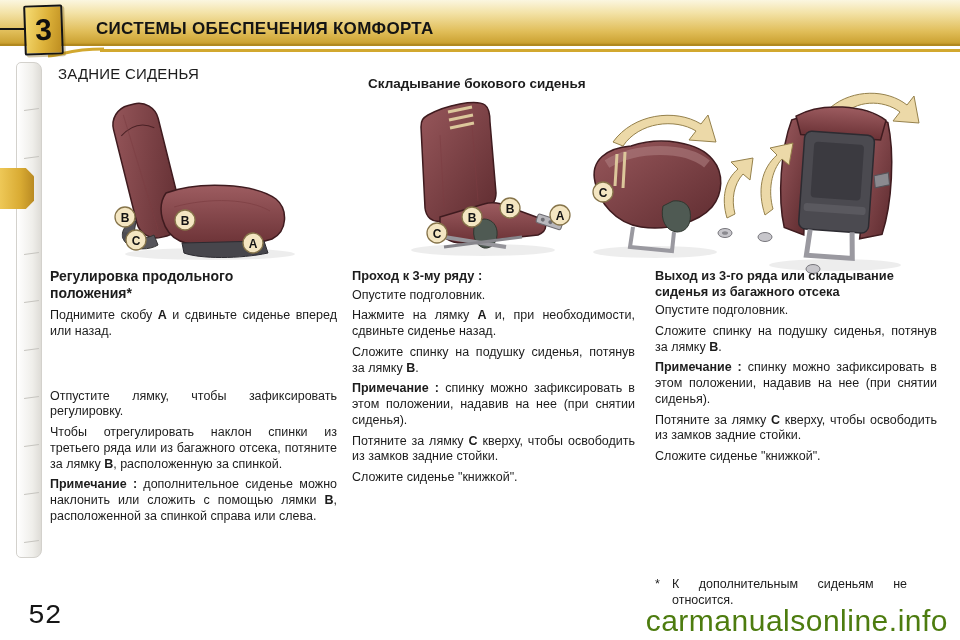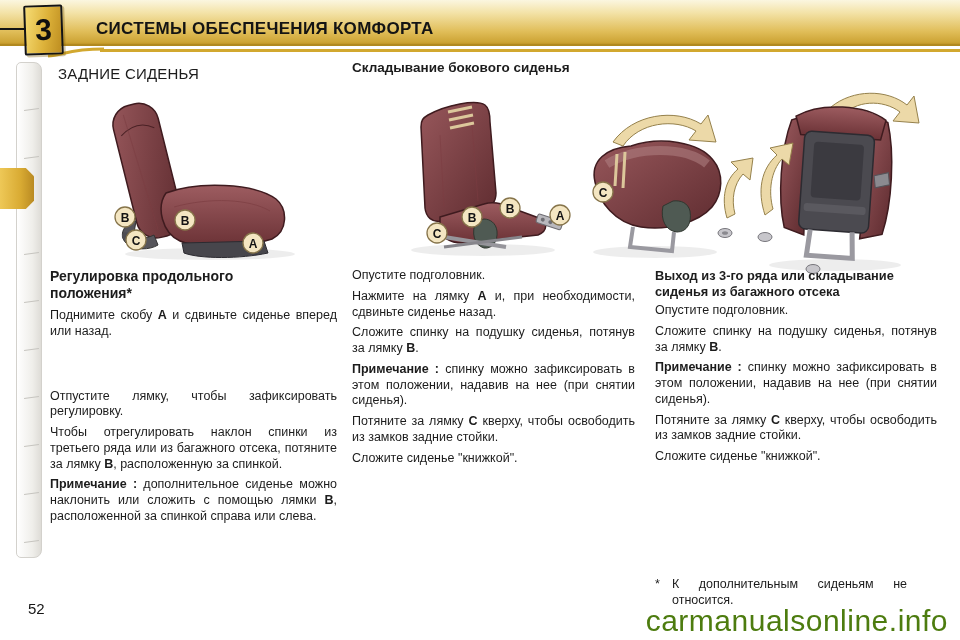--- a/index.html
+++ b/index.html
@@ -27,37 +27,37 @@
   .tabstrip{position:absolute;left:16px;top:62px;width:24px;height:494px;
         background:linear-gradient(90deg,#ffffff 0%,#efeeea 65%,#dedcd7 100%);
         border:1px solid #d3d1cc;border-radius:5px 8px 8px 5px;}
   .tick{position:absolute;right:2px;width:15px;height:1px;background:#c6c4bf;transform:rotate(-7deg);}
   .gold-tab{position:absolute;left:0;top:168px;width:34px;height:41px;
         background:linear-gradient(90deg,#eec857 0%,#d9ab33 60%,#b98a22 100%);
         clip-path:polygon(0 0,76% 0,100% 20%,100% 80%,76% 100%,0 100%);}
 
   
   .sec-left{position:absolute;left:50px;top:57px;margin:8px;font-size:15px;font-weight:normal;letter-spacing:.2px;}
-  .sec-right{position:absolute;left:352px;top:60px;margin:0;font-size:13.5px;font-weight:bold;}
+  .sec-right{position:absolute;left:352px;top:60px;margin:16px;font-size:13.5px;font-weight:bold;}
 
   
   .col{position:absolute;top:268px;font-size:12.5px;line-height:1.26;}
   #col1{left:50px;width:287px;}
   #col2{left:352px;width:283px;}
   #col3{left:655px;width:282px;}
   .h{font-weight:bold;font-size:14px;line-height:1.22;margin:0 0 6px 0;white-space:pre-line;}
   .h.small{font-size:12.8px;margin-bottom:4px;}
   .p{margin:0 0 5px 0;text-align:justify;}
   .p b{font-weight:bold;}
 
   
   .footnote{position:absolute;left:655px;top:577px;width:258px;font-size:12.5px;line-height:1.26;display:flex;}
   .footnote .fn-marker{width:17px;flex:none;}
   .footnote .fn-text{width:235px;text-align:justify;}
-  .page-number{position:absolute;left:28px;top:600px;font-size:15px;color:#161616;}
+  .page-number{position:absolute;left:28px;top:600px;font-size:28px;color:#161616;font-family:Liberation Mono, monospace;}
   .watermark{position:absolute;right:12px;top:604px;font-size:30px;color:#4d7c0f;letter-spacing:.5px;}
 
   .fig{position:absolute;pointer-events:none;}
   svg text{font-family:"Liberation Sans","DejaVu Sans",sans-serif;}
 </style>
 </head>
 <body>
 
 <div id="page">
 
@@ -228,20 +228,21 @@
   <div class="col" id="col1">
       <div class="h"><span>Регулировка продольного
 положения*</span></div>
       <div class="p"><span>Поднимите скобу </span><b>A</b><span> и сдвиньте сиденье вперед или назад.</span></div>
       <div class="spacer" style="height: 44px;"></div>
       <div class="p"><span>Отпустите лямку, чтобы зафиксировать регулировку.</span></div>
       <div class="p"><span>Чтобы отрегулировать наклон спинки из третьего ряда или из багажного отсека, потяните за лямку </span><b>B</b><span>, расположенную за спинкой.</span></div>
       <div class="p"><b>Примечание :</b><span> дополнительное сиденье можно наклонить или сложить с помощью лямки </span><b>B</b><span>, расположенной за спинкой справа или слева.</span></div>
     </div>
   <div class="col" id="col2">
+      <div class="h small"><span>Проход к 3-му ряду :</span></div>
       <div class="p"><span>Опустите подголовник.</span></div>
       <div class="p"><span>Нажмите на лямку </span><b>A</b><span> и, при необходимости, сдвиньте сиденье назад.</span></div>
       <div class="p"><span>Сложите спинку на подушку сиденья, потянув за лямку </span><b>B</b><span>.</span></div>
       <div class="p"><b>Примечание :</b><span> спинку можно зафиксировать в этом положении, надавив на нее (при снятии сиденья).</span></div>
       <div class="p"><span>Потяните за лямку </span><b>C</b><span> кверху, чтобы освободить из замков задние стойки.</span></div>
       <div class="p"><span>Сложите сиденье "книжкой".</span></div>
     </div>
   <div class="col" id="col3">
       <div class="h small"><span>Выход из 3-го ряда или складывание
 сиденья из багажного отсека</span></div>

